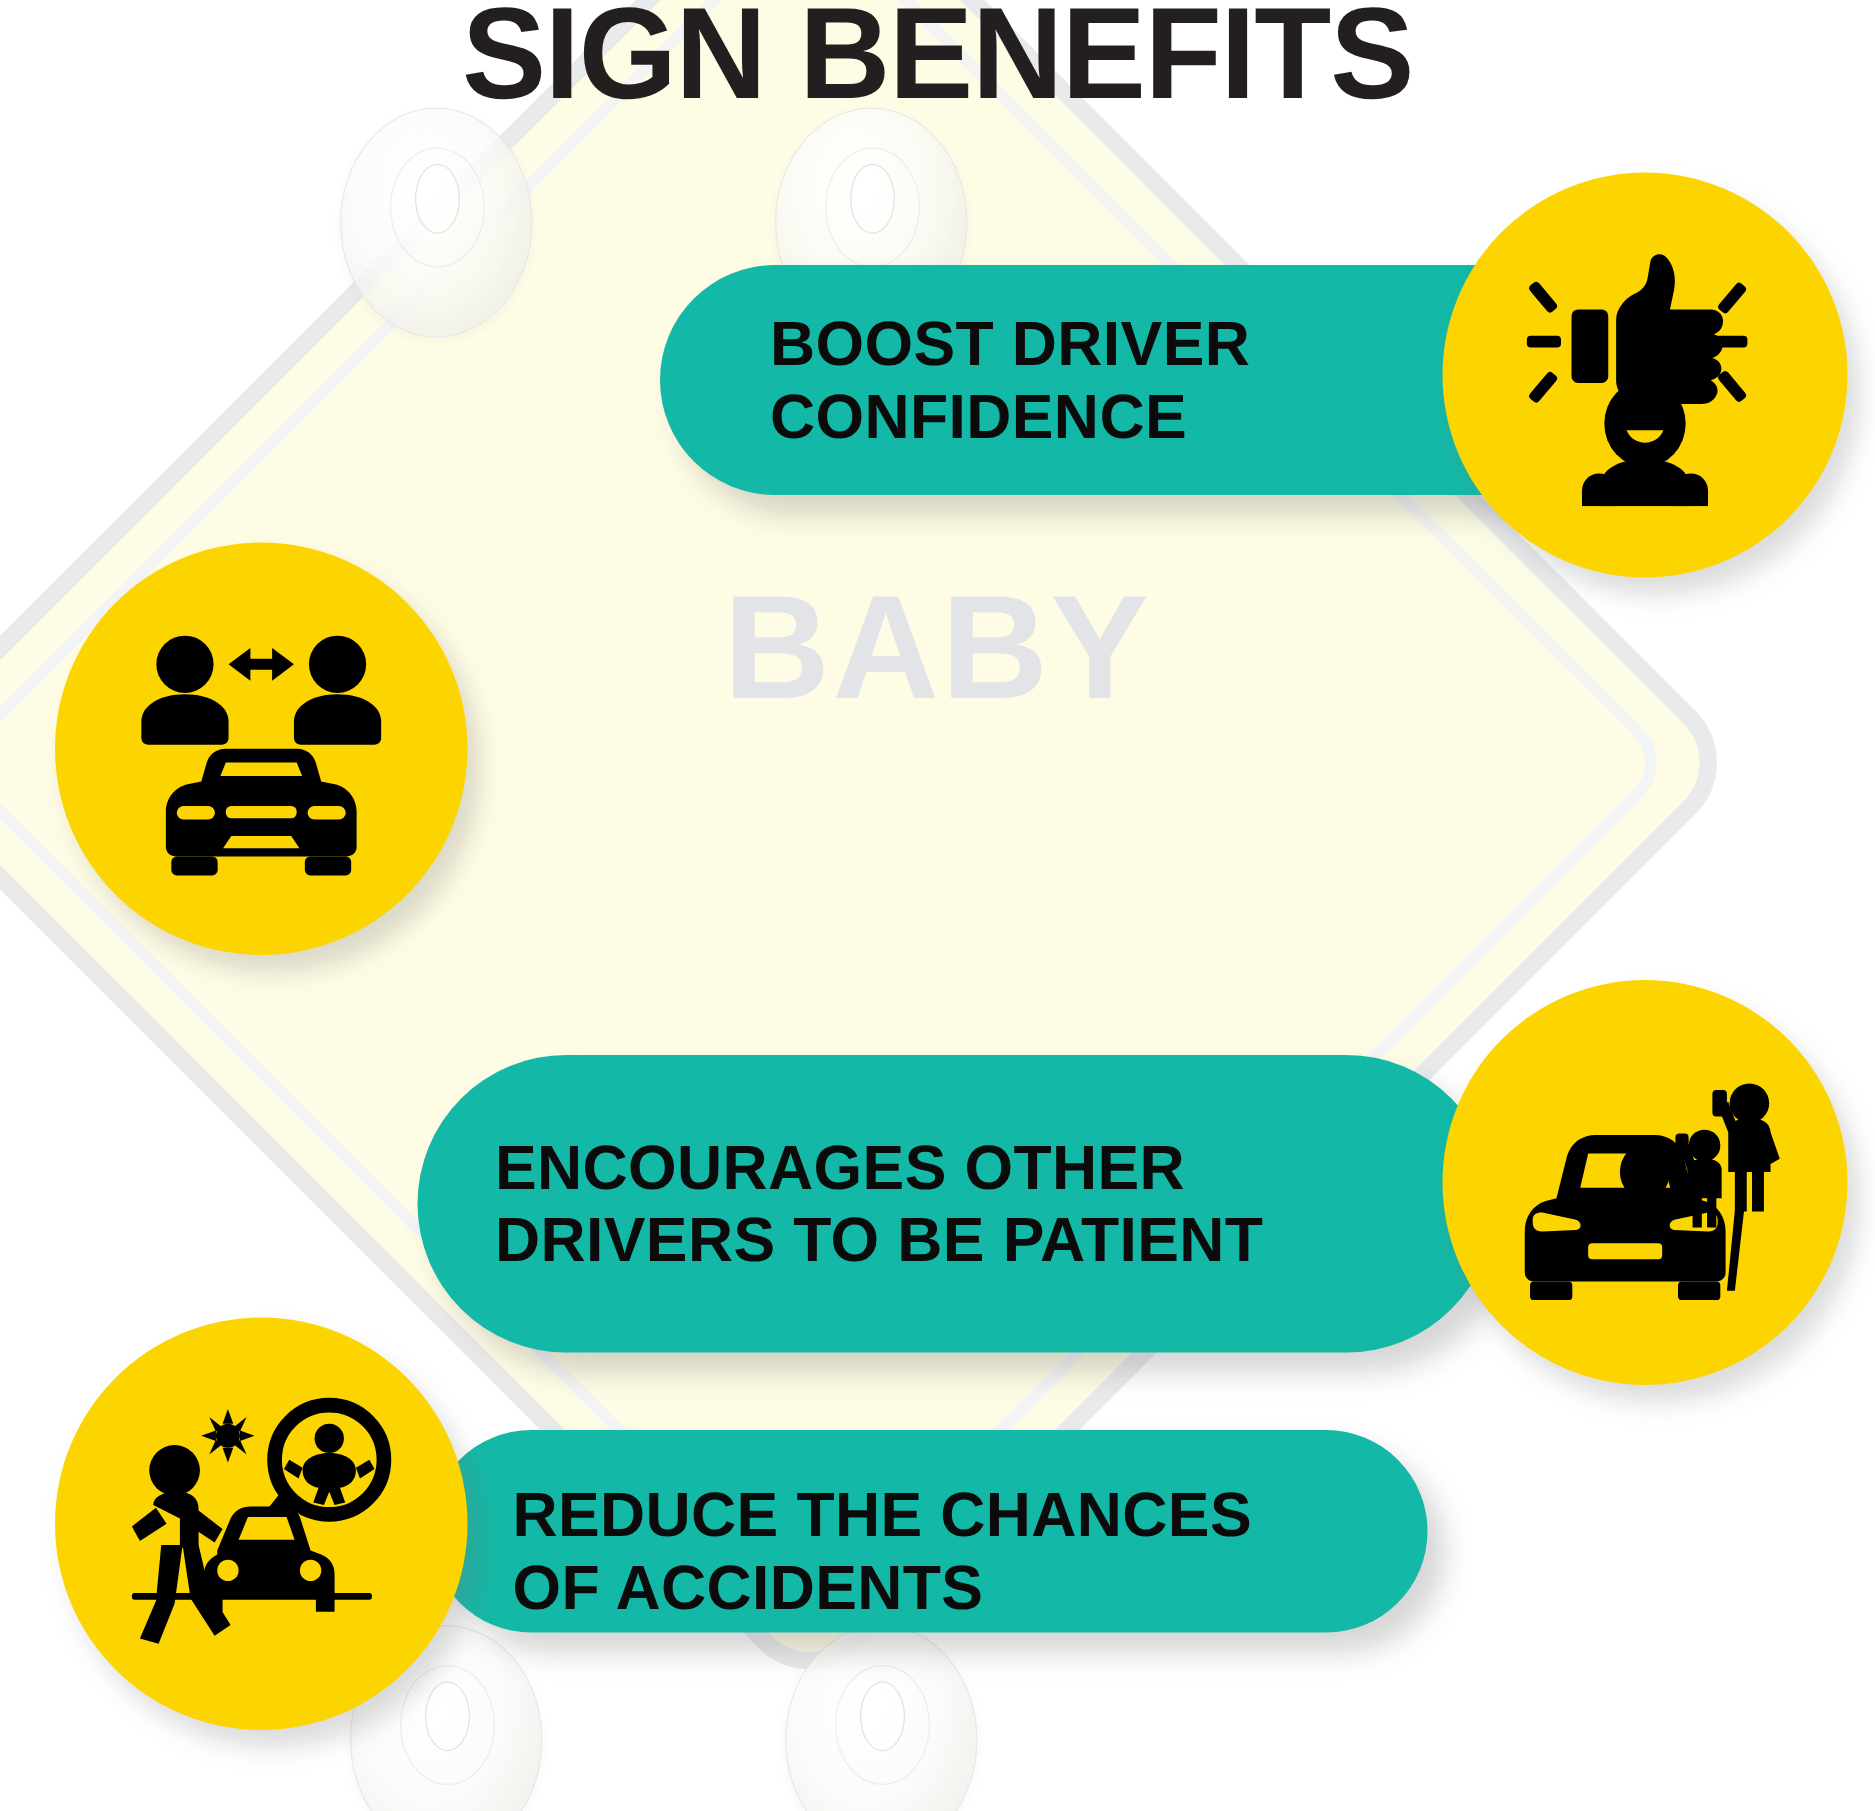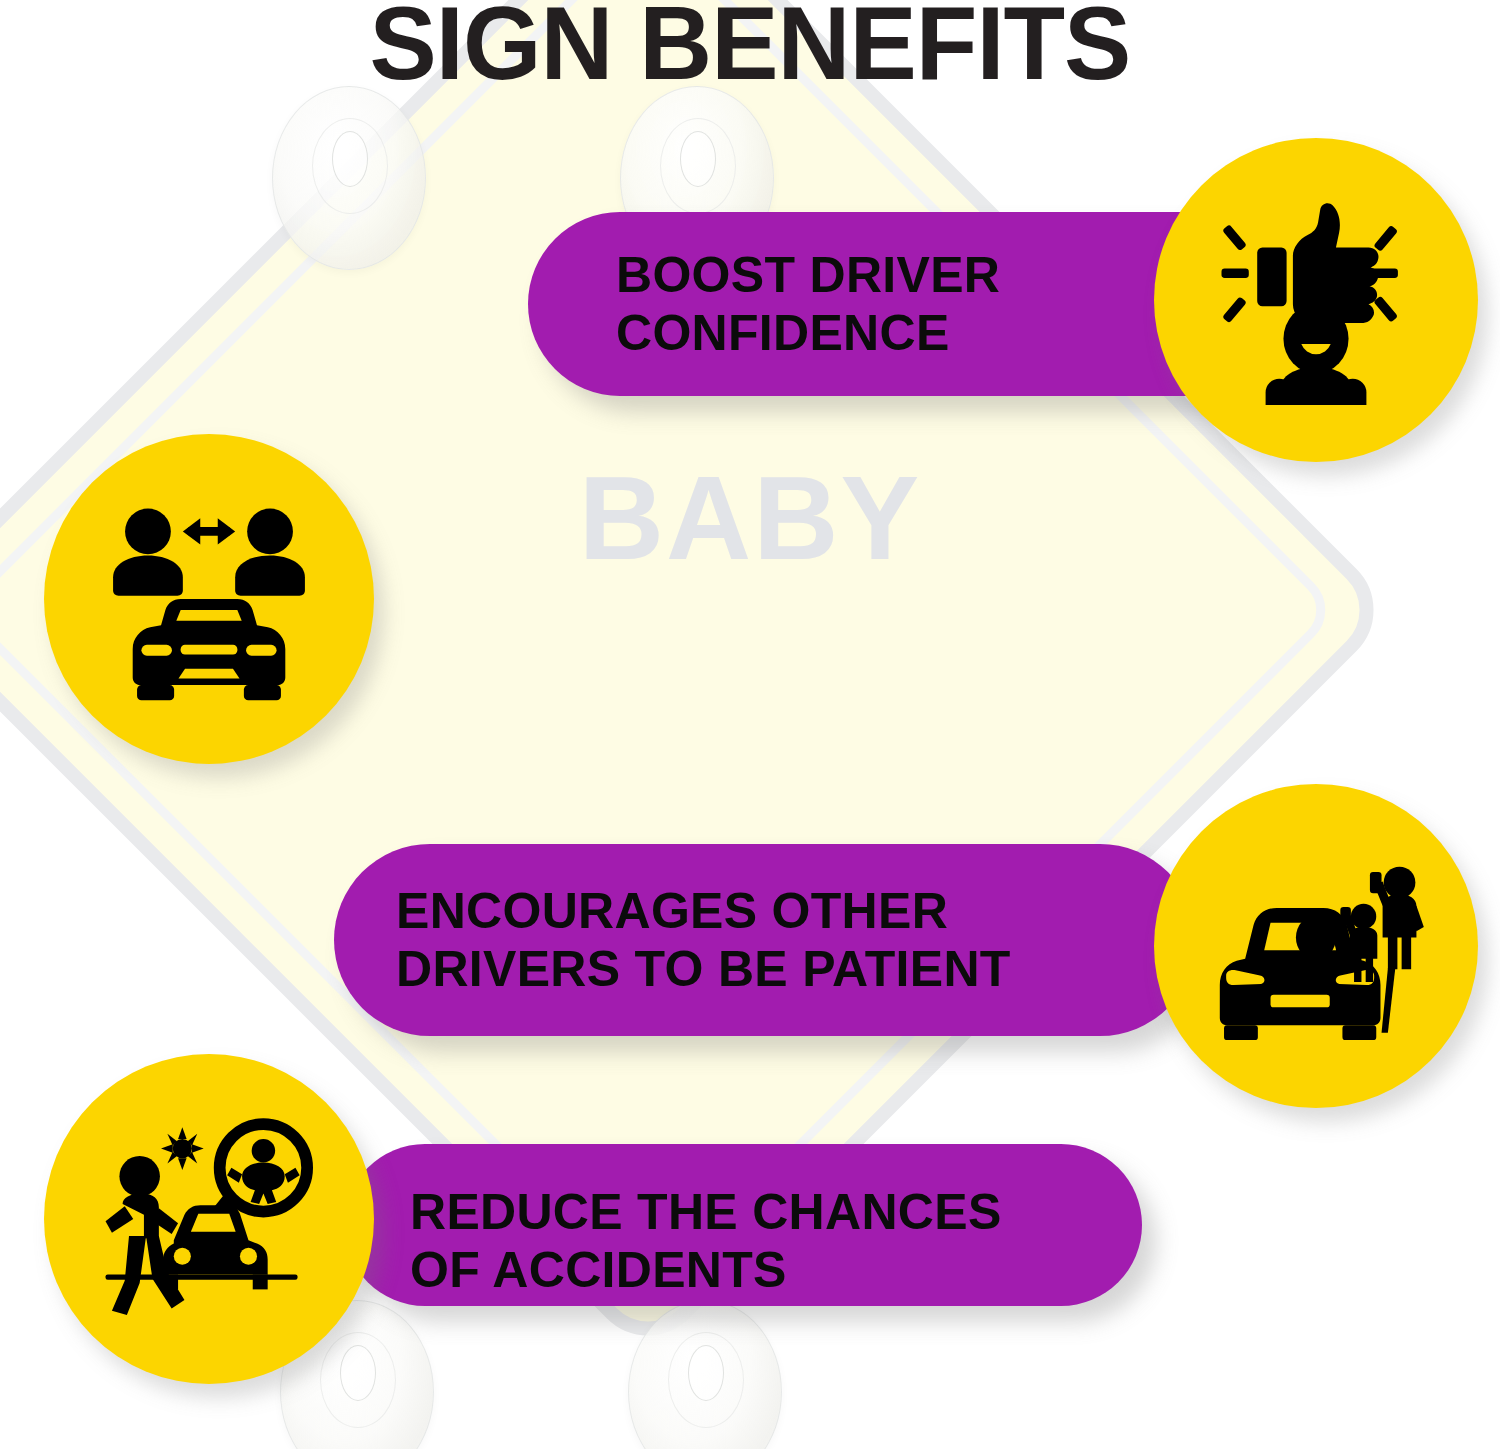--- a/index.html
+++ b/index.html
@@ -115,21 +115,21 @@
     letter-spacing: -1px;
     font-family: "Liberation Sans", sans-serif;
     transform: scaleX(0.97);
     white-space: nowrap;
     z-index: 40;
   }
 
   
   .pill {
     position: absolute;
-    background: #a21caf;
+    background: #14b8a6;
     border-radius: 999px;
     display: flex;
     align-items: center;
     box-shadow: 14px 16px 22px rgba(120,120,120,0.30);
     z-index: 10;
   }
   .pill-label {
     font-weight: 800;
     color: #0b0b0b;
     font-size: 50px;
@@ -155,21 +155,21 @@
   #pill-1   { left: 528px; top: 212px;  width: 762px; height: 184px; }
   #pill-1 .pill-label { margin-left: 88px; }
   #circle-1 { left: 1154px; top: 138px; width: 324px; height: 324px; }
 
   
   #circle-2 { left: 44px;  top: 434px;  width: 330px; height: 330px; }
   #pill-2   { left: 364px; top: 524px;  width: 920px; height: 178px; }
   #pill-2 .pill-label { margin-left: 50px; }
 
   
-  #pill-3   { left: 334px; top: 844px;  width: 862px; height: 192px; }
+  #pill-3   { left: 334px; top: 844px;  width: 862px; height: 238px; }
   #pill-3 .pill-label { margin-left: 62px; }
   #circle-3 { left: 1154px; top: 784px; width: 324px; height: 324px; }
 
   
   #circle-4 { left: 44px;  top: 1054px; width: 330px; height: 330px; }
   #pill-4   { left: 344px; top: 1144px; width: 798px; height: 162px; }
   #pill-4 .pill-label { margin-left: 66px; margin-top: 32px; }
 </style>
 </head>
 <body>

